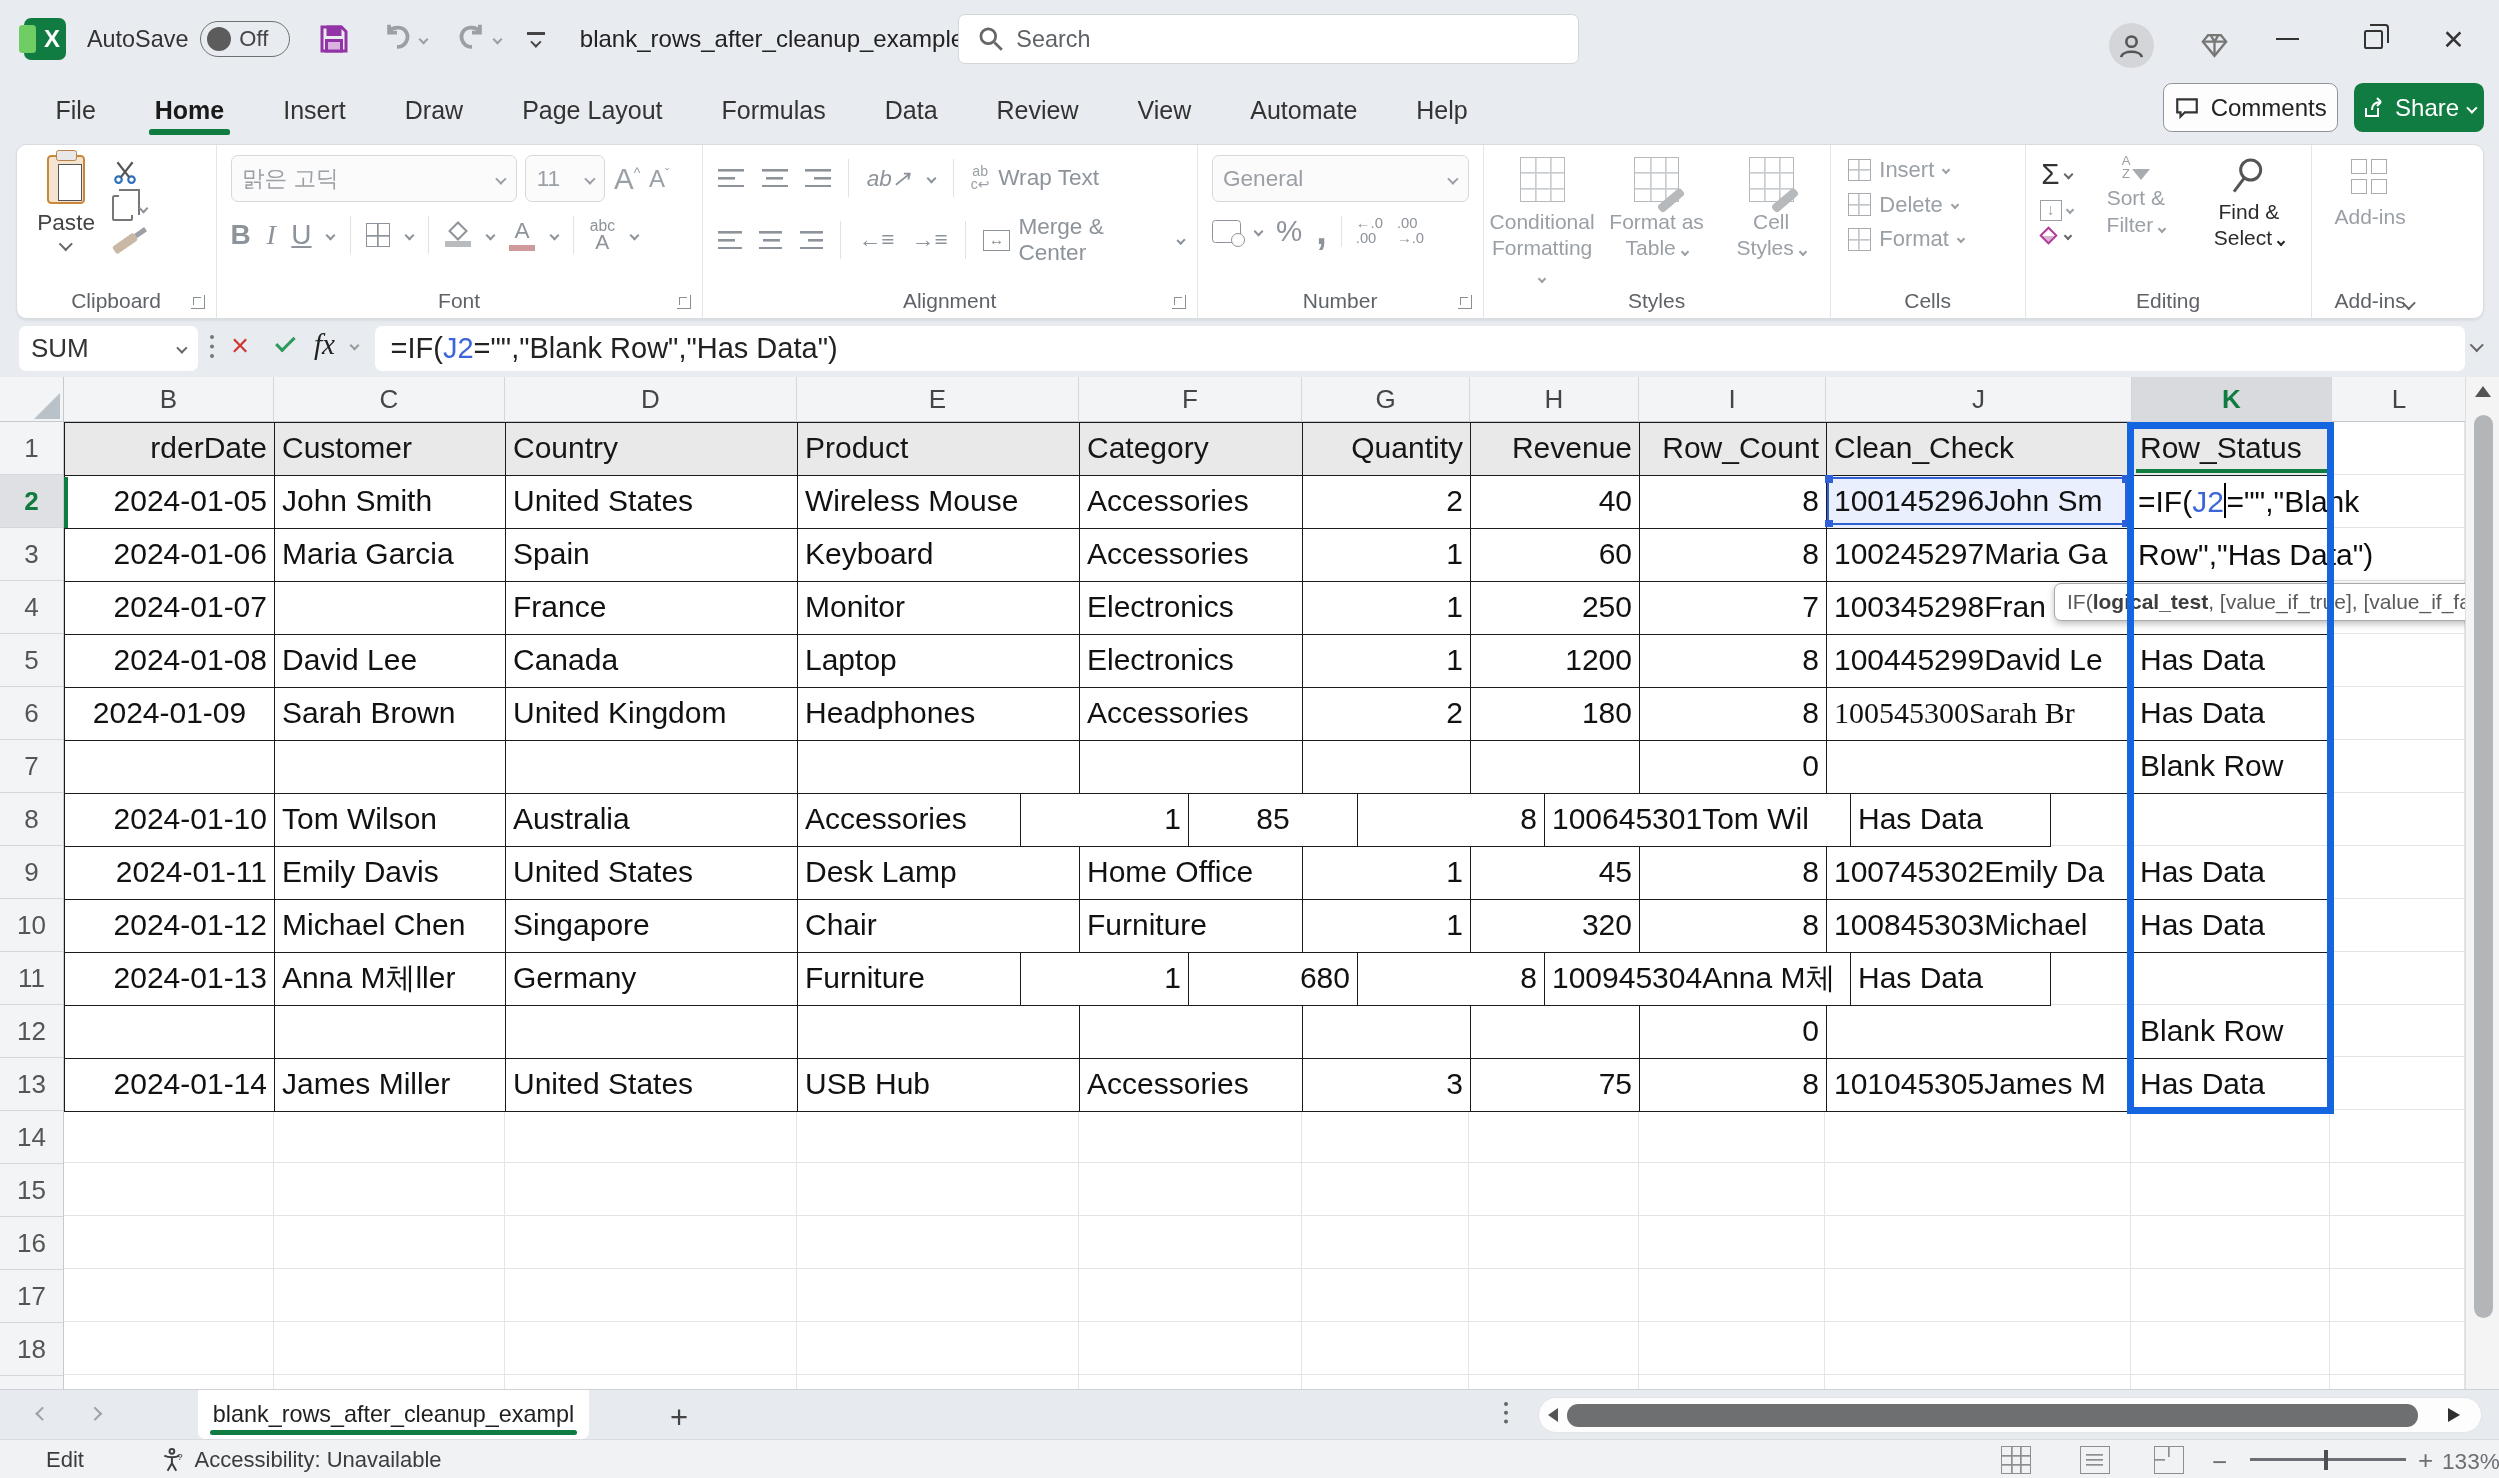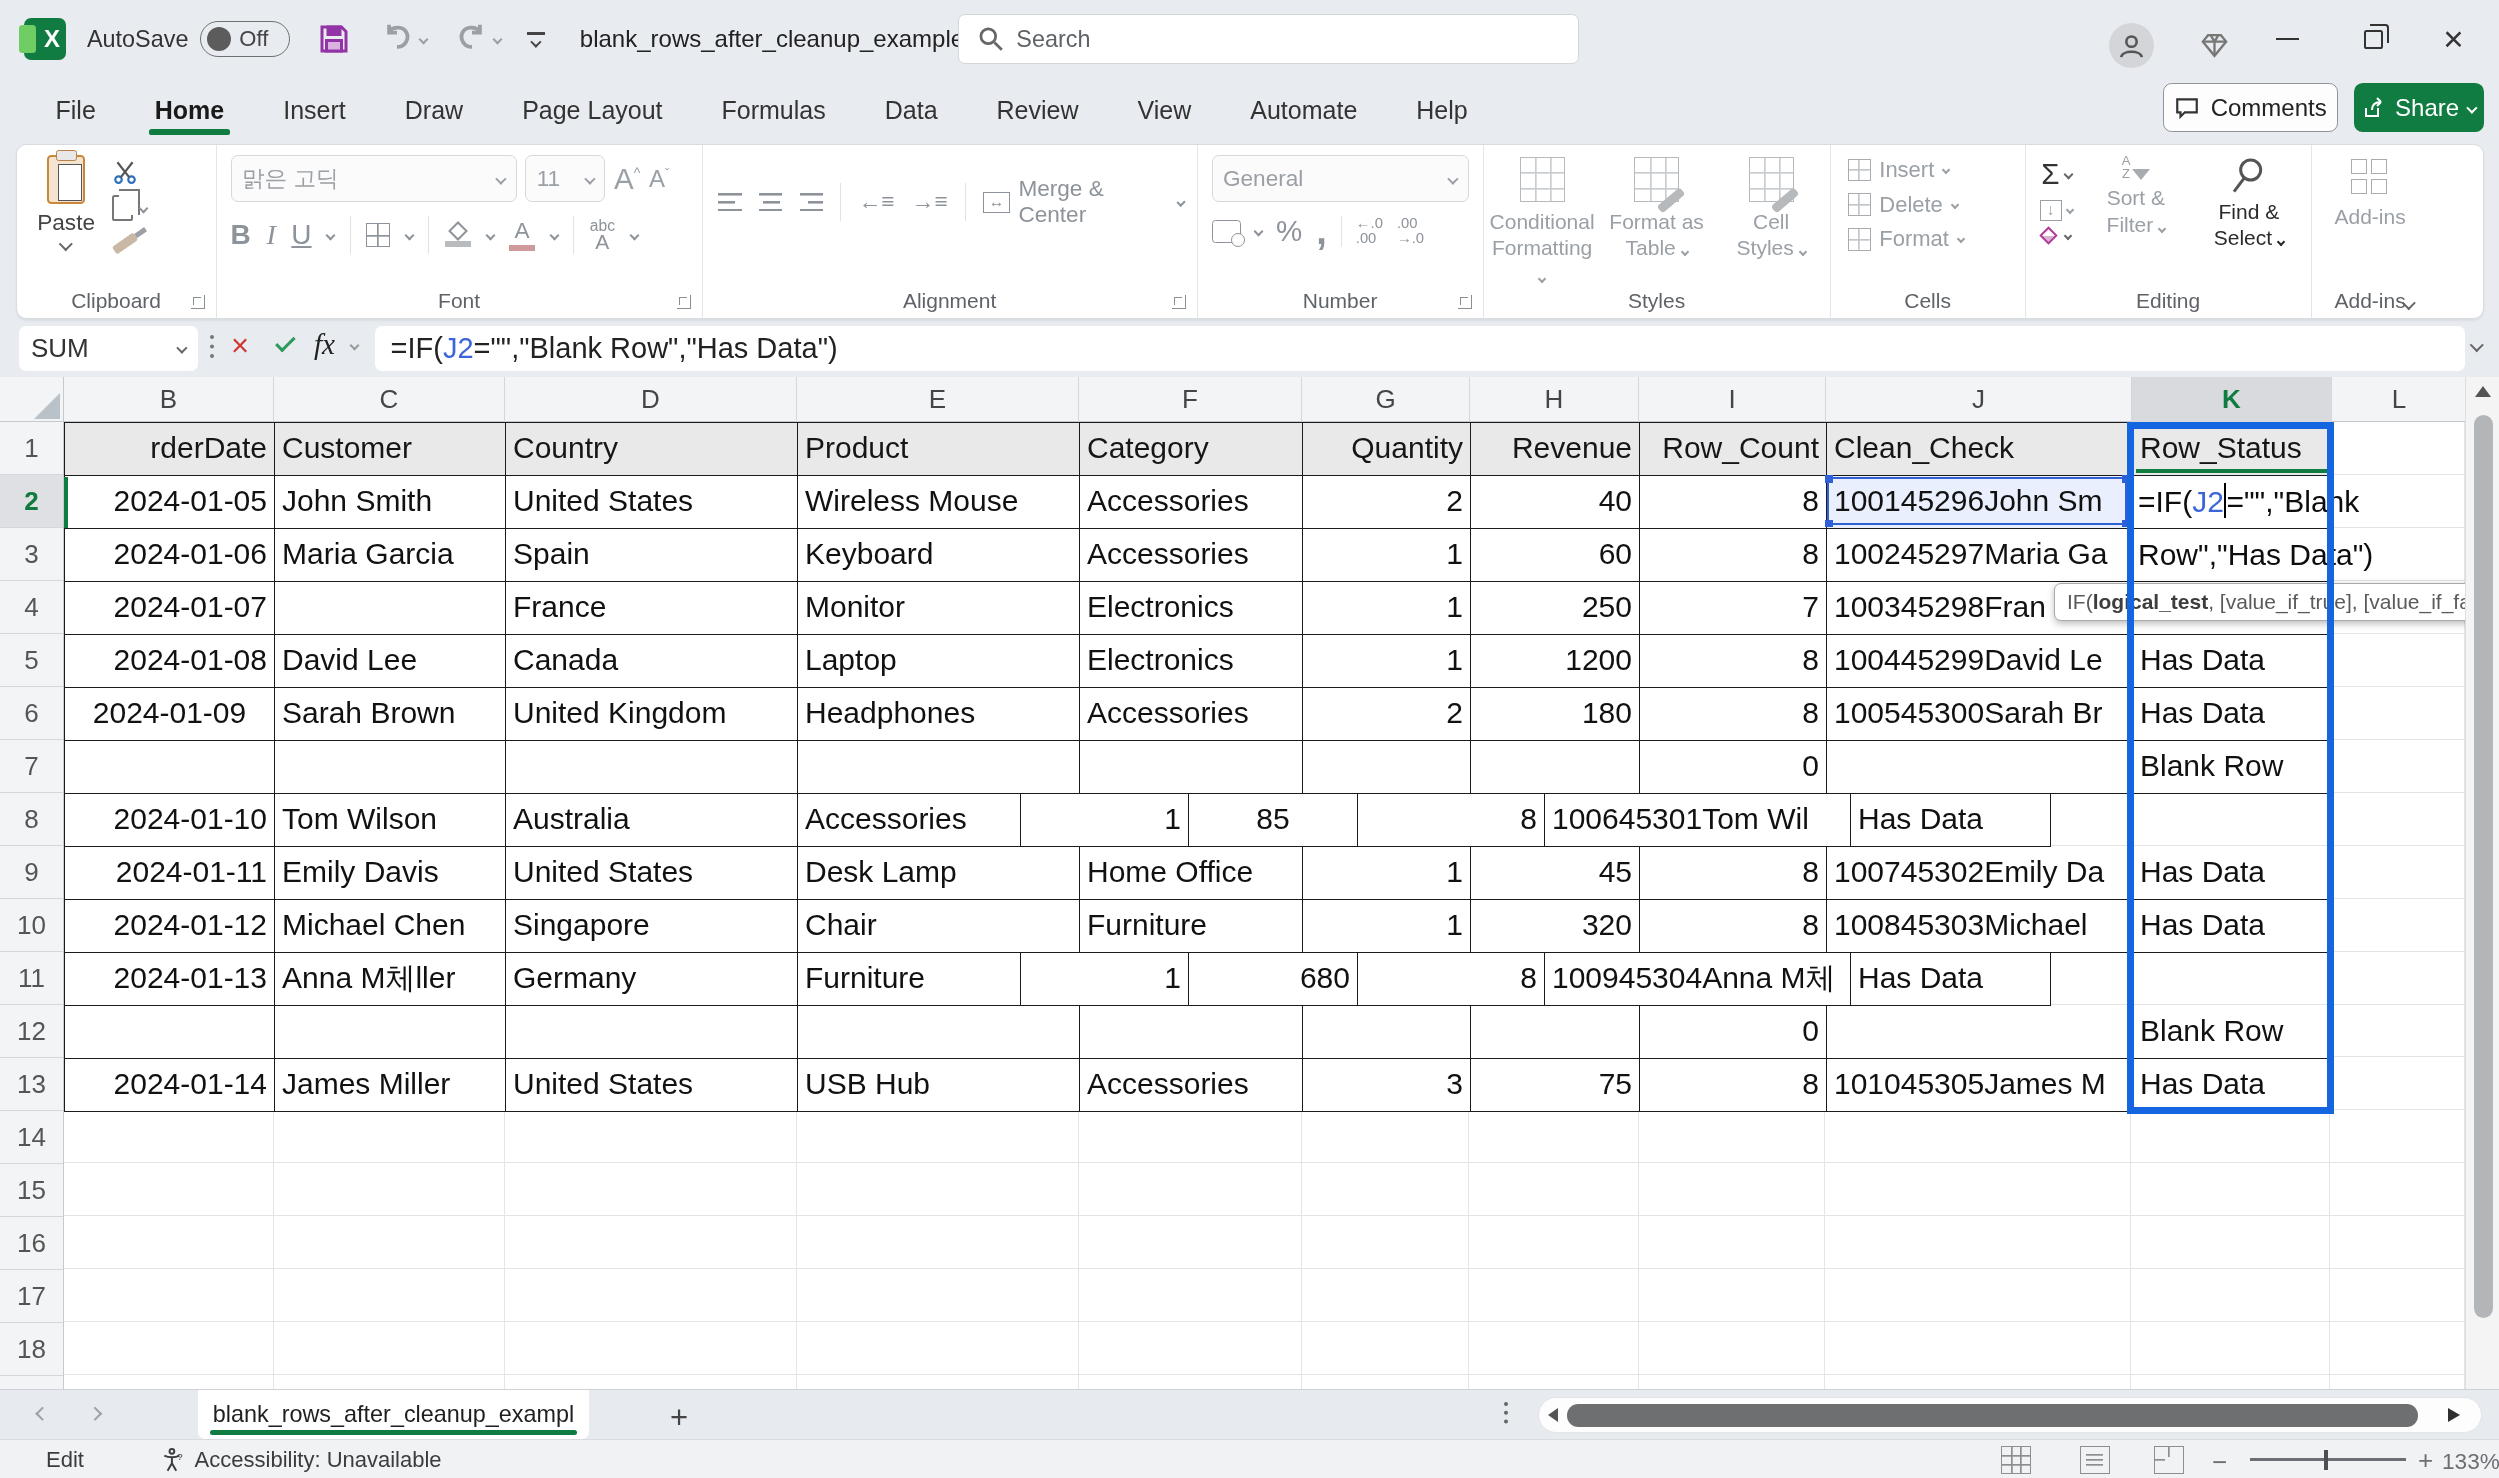--- a/index.html
+++ b/index.html
@@ -330,20 +330,33 @@
             </span>
           <span class="chev c-down" style="width:7px;height:7px"></span>
         </div>
       </div>
       <div class="cap">Font</div>
       <div class="lau"></div>
     </div>
 
     <div class="grp" style="width:495px">
       <div style="padding:14px 12px 0 15.6px">
+        <div class="al-row">
+          <span class="ali"></span>
+          <span class="ali c"></span>
+          <span class="ali r"></span>
+          <span class="vdiv"></span>
+          <span style="font-style:italic"><span>ab</span>↗</span>
+          <span class="chev c-down" style="width:7px;height:7px"></span>
+          <span class="vdiv"></span>
+          <span style="display:flex;align-items:center;gap:8.7px">
+            <span class="azt" style="font-size:14px">ab<br>c↩</span>
+            <span>Wrap Text</span>
+          </span>
+        </div>
         <div class="al-row" style="margin-top:17.4px">
           <span class="ali"></span>
           <span class="ali c"></span>
           <span class="ali r"></span>
           <span class="vdiv"></span>
           <span>←≡</span>
           <span>→≡</span>
           <span class="vdiv"></span>
           <span style="display:flex;align-items:center;gap:8.7px">
             <span class="mergic">↔</span>
@@ -612,21 +625,21 @@
           </div>
           <div class="trow">
             <div class="tc ar" style="width: 210px; text-align: center;">2024-01-09</div>
             <div class="tc al" style="width: 231px;">Sarah Brown</div>
             <div class="tc al" style="width: 292px;">United Kingdom</div>
             <div class="tc al" style="width: 282px;">Headphones</div>
             <div class="tc al" style="width: 223px;">Accessories</div>
             <div class="tc ar" style="width: 168px;">2</div>
             <div class="tc ar" style="width: 169px;">180</div>
             <div class="tc ar" style="width: 187px;">8</div>
-            <div class="tc al" style="width: 306px;">100545300Sarah Br</div>
+            <div class="tc al" style="width: 306px; font-family: Liberation Serif, serif;">100545300Sarah Br</div>
             <div class="tc al" style="width: 200px;">Has Data</div>
           </div>
           <div class="trow">
             <div class="tc ar" style="width: 210px;"></div>
             <div class="tc al" style="width: 231px;"></div>
             <div class="tc al" style="width: 292px;"></div>
             <div class="tc al" style="width: 282px;"></div>
             <div class="tc al" style="width: 223px;"></div>
             <div class="tc ar" style="width: 168px;"></div>
             <div class="tc ar" style="width: 169px;"></div>

